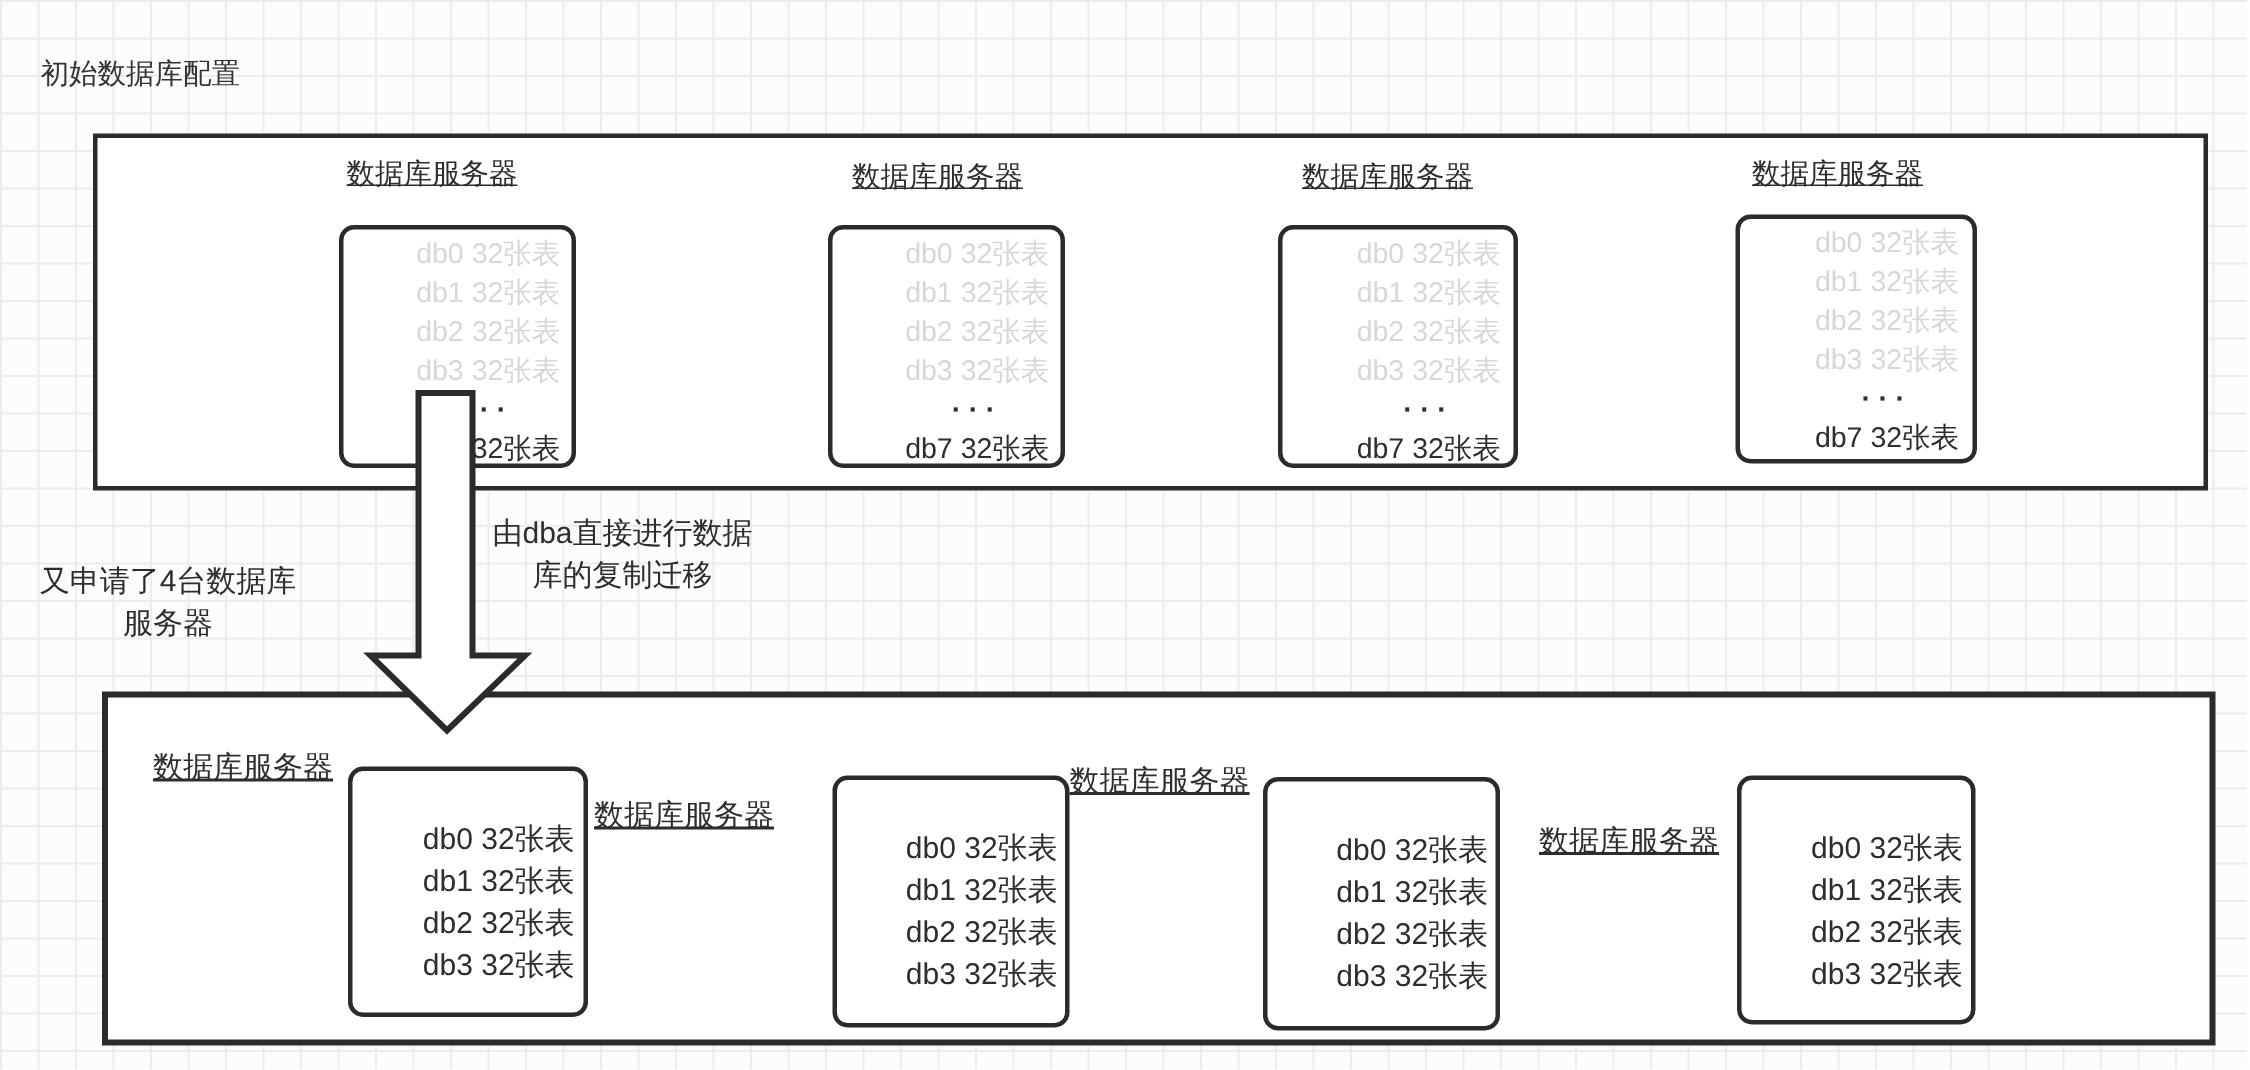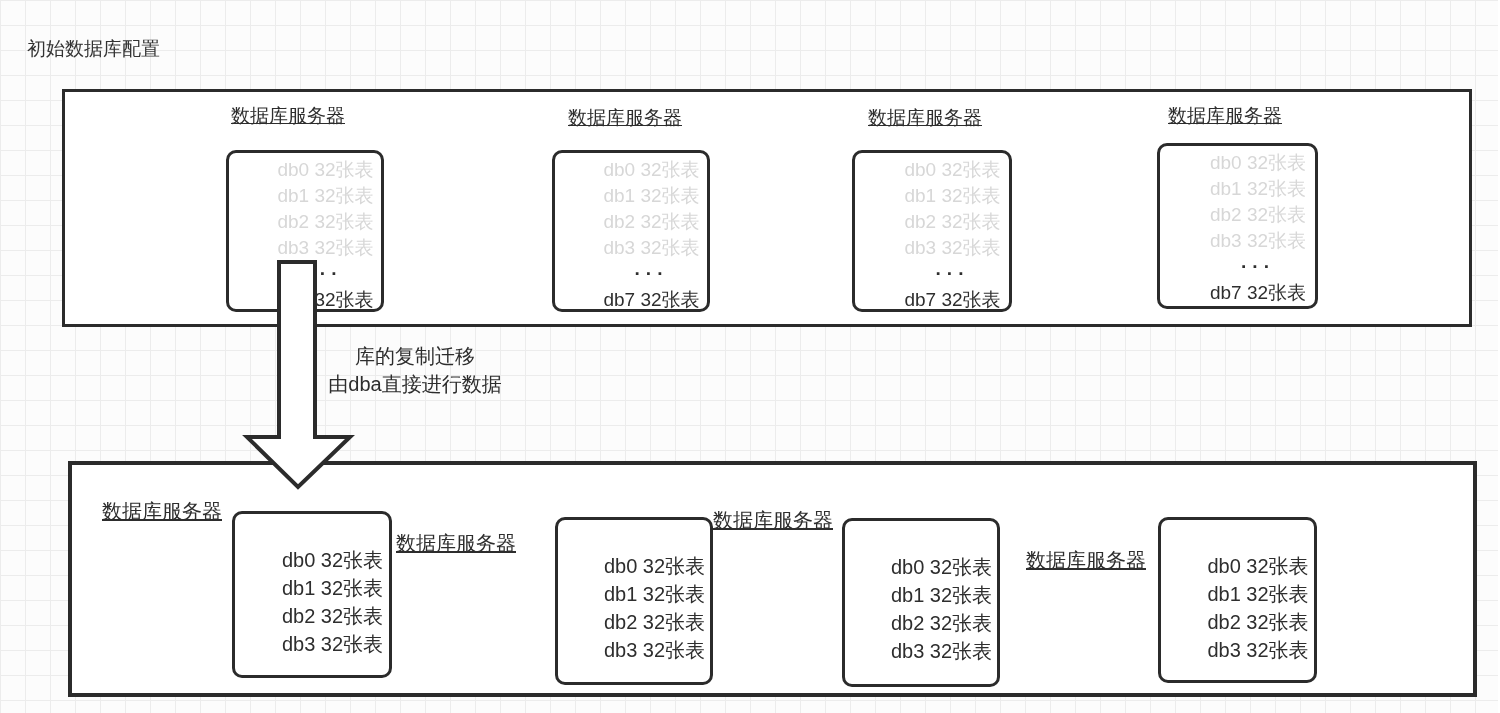--- a/index.html
+++ b/index.html
@@ -115,23 +115,27 @@
   </div>
   <div class="srv-box top-box tb4">
     <span class="line faded">db0 32张表</span>
     <span class="line faded">db1 32张表</span>
     <span class="line faded">db2 32张表</span>
     <span class="line faded">db3 32张表</span>
     <span class="line dots">···</span>
     <span class="line last">db7 32张表</span>
   </div>
 
+  <div class="note note-left">
+    <span class="line" style="display:block">又申请了4台数据库</span>
+    <span class="line" style="display:block">服务器</span>
+  </div>
   <div class="note note-arrow">
+    <span class="line" style="display:block">由dba直接进行数据</span>
     <span class="line" style="display:block">库的复制迁移</span>
-    <span class="line" style="display:block">由dba直接进行数据</span>
   </div>
 
   <div class="frame bottom-frame"></div>
 
   <div class="srv-label bl1">数据库服务器</div>
   <div class="srv-label bl2">数据库服务器</div>
   <div class="srv-label bl3">数据库服务器</div>
   <div class="srv-label bl4">数据库服务器</div>
 
   <div class="srv-box bottom-box bb1">

